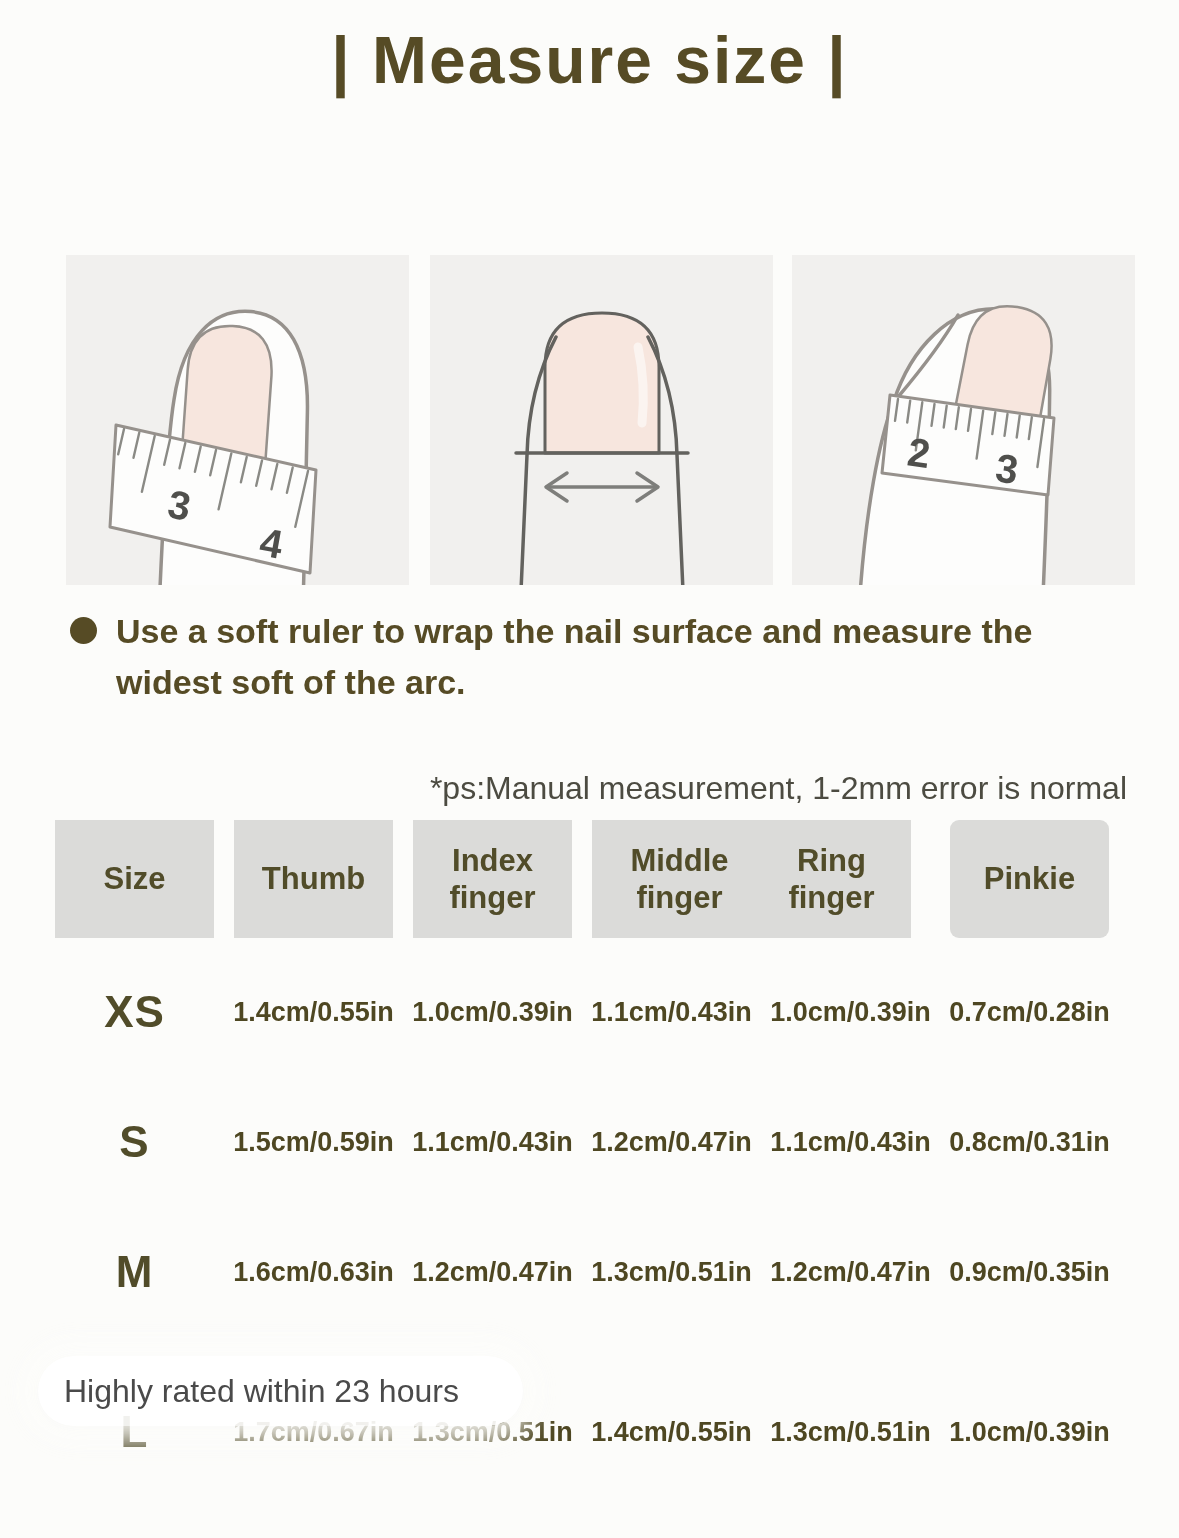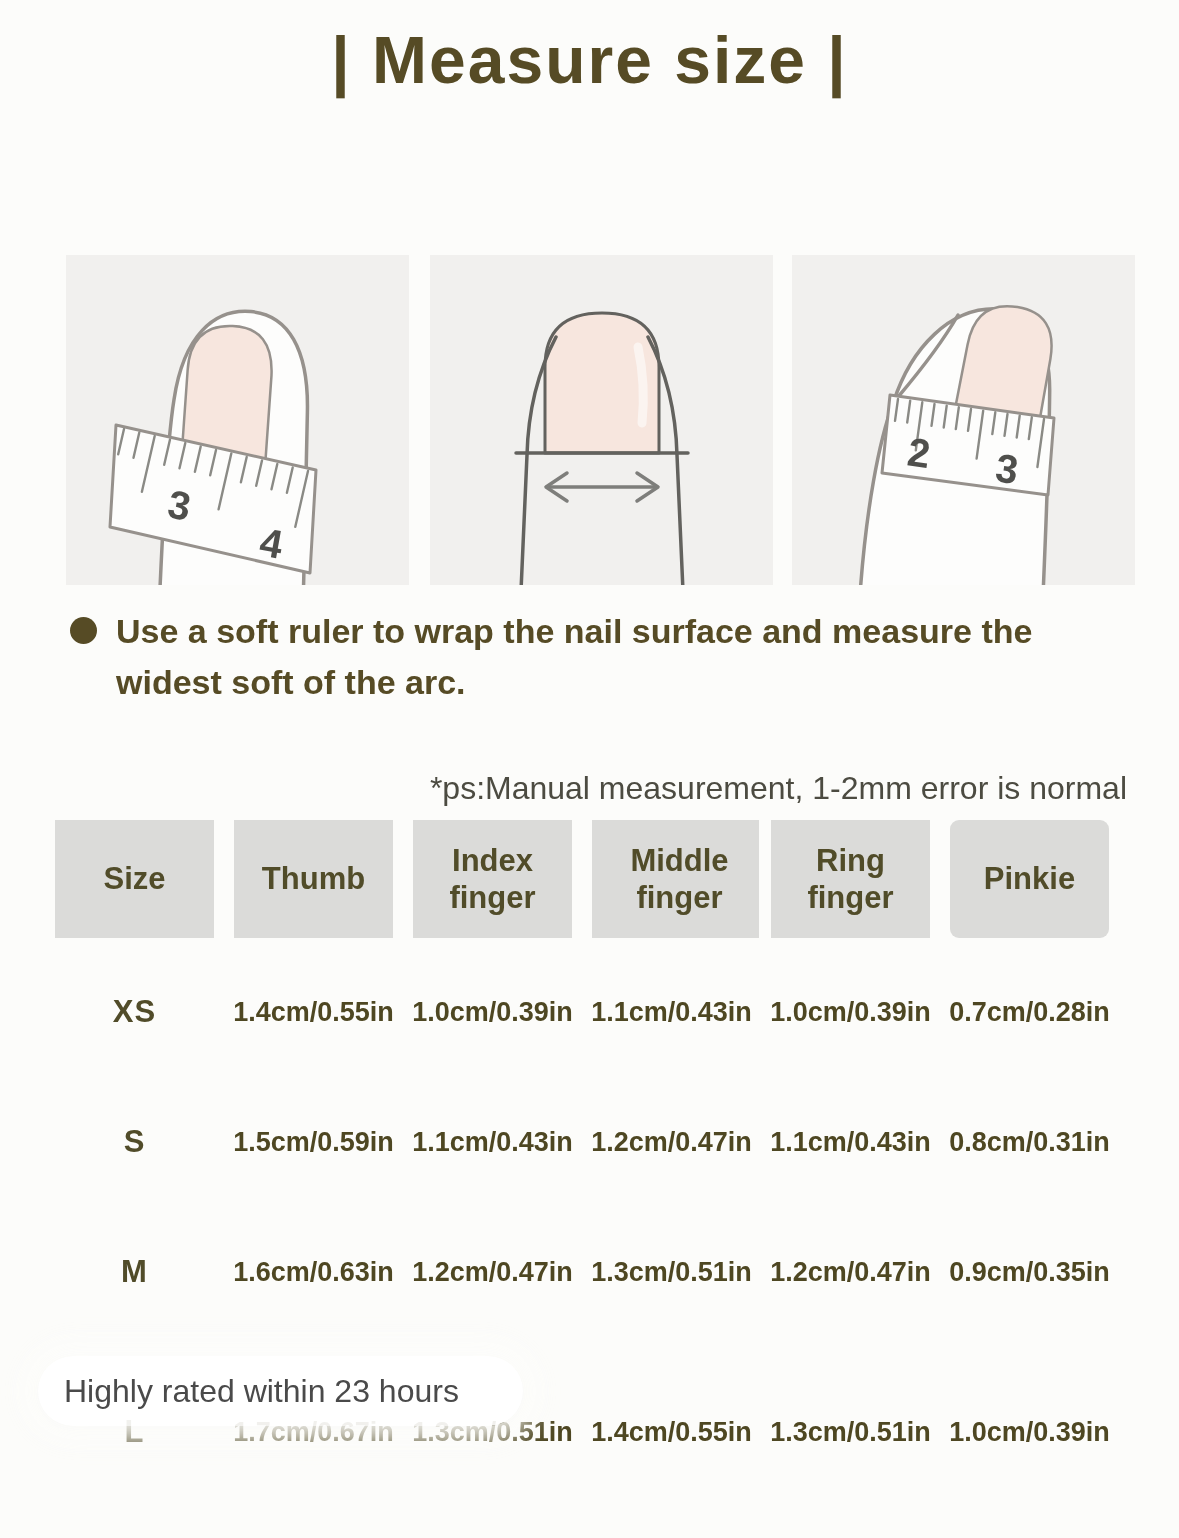--- a/index.html
+++ b/index.html
@@ -50,29 +50,29 @@
     font-size:32px; color:var(--note-text,#4c4b41);
   }
   
   .hcell{
     position:absolute; top:820px; height:118px; width:159px;
     background:var(--header-bg,#dbdbd9);
     display:flex; align-items:center; justify-content:center; text-align:center;
     font-size:31px; font-weight:bold; line-height:1.2;
     color:var(--header-text,#514c29);
   }
-  .h0{left:55px;} .h1{left:234px;} .h2{left:413px;} .h3{left:592px;padding-left:8px;} .h4{left:771px;} .h5{left:950px;border-radius:9px;}
+  .h0{left:55px;} .h1{left:234px;} .h2{left:413px;} .h3{left:592px;padding-left:8px;} .h4{left:752px;} .h5{left:950px;border-radius:9px;}
   .trow{position:absolute; left:0; width:1179px; height:44px;}
   #row-xs{top:990px;} #row-s{top:1120px;} #row-m{top:1250px;} #row-l{top:1410px;}
   .tcell{
     position:absolute; width:179px; line-height:44px; text-align:center;
     white-space:nowrap; font-weight:bold; color:var(--value-text,#4e4722);
     font-size:27px;
   }
-  .c0{left:45px; font-size:31px; letter-spacing:1px; color:var(--header-text,#514c29);}
+  .c0{left:45px; font-size:44px; letter-spacing:1px; color:var(--header-text,#514c29);}
   .c1{left:224px;} .c2{left:403px;} .c3{left:582px;} .c4{left:761px;} .c5{left:940px;}
   
   .toast{
     position:absolute; left:38px; top:1356px; width:485px; height:70px; z-index:5;
     background:rgba(255,255,255,0.92); border-radius:35px;
     display:flex; align-items:center; padding-left:26px; box-sizing:border-box;
     font-size:32px; color:var(--toast-text,#4a4a4a);
     box-shadow:0 0 26px 16px rgba(253,253,251,0.9), 0 2px 10px rgba(0,0,0,0.05);
   }
 </style>

